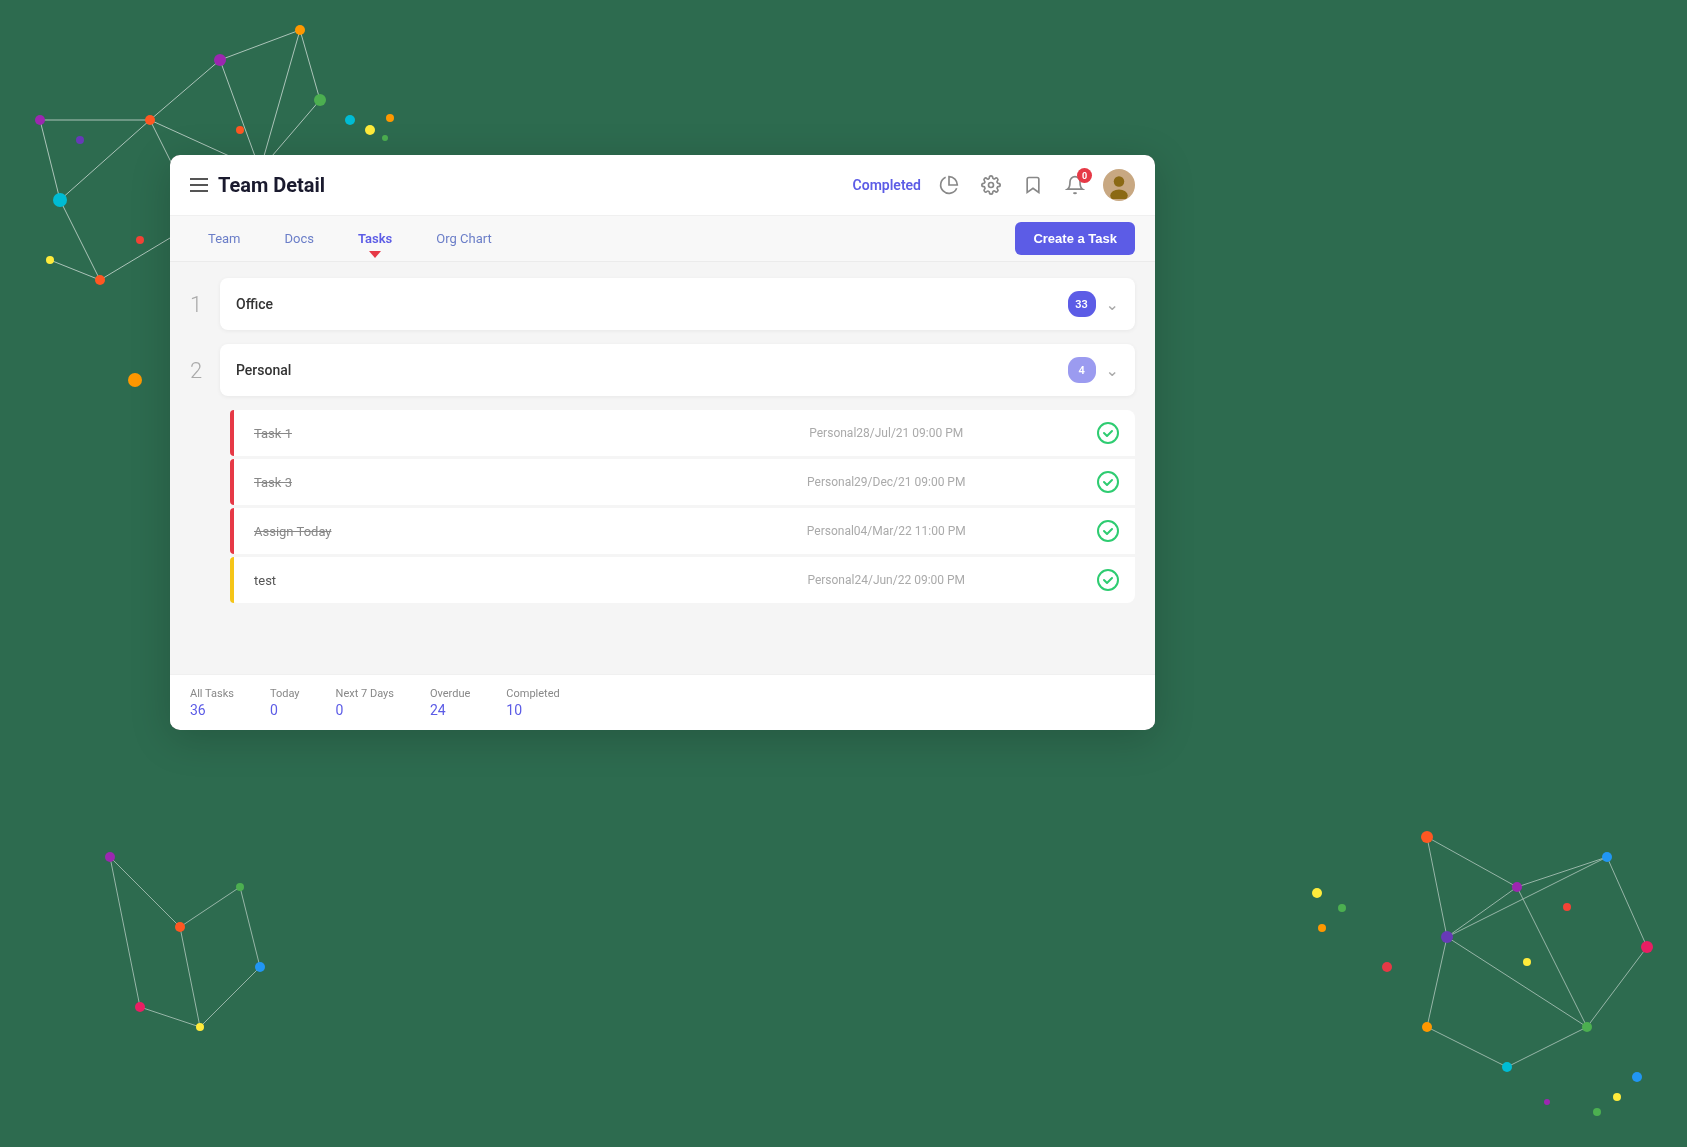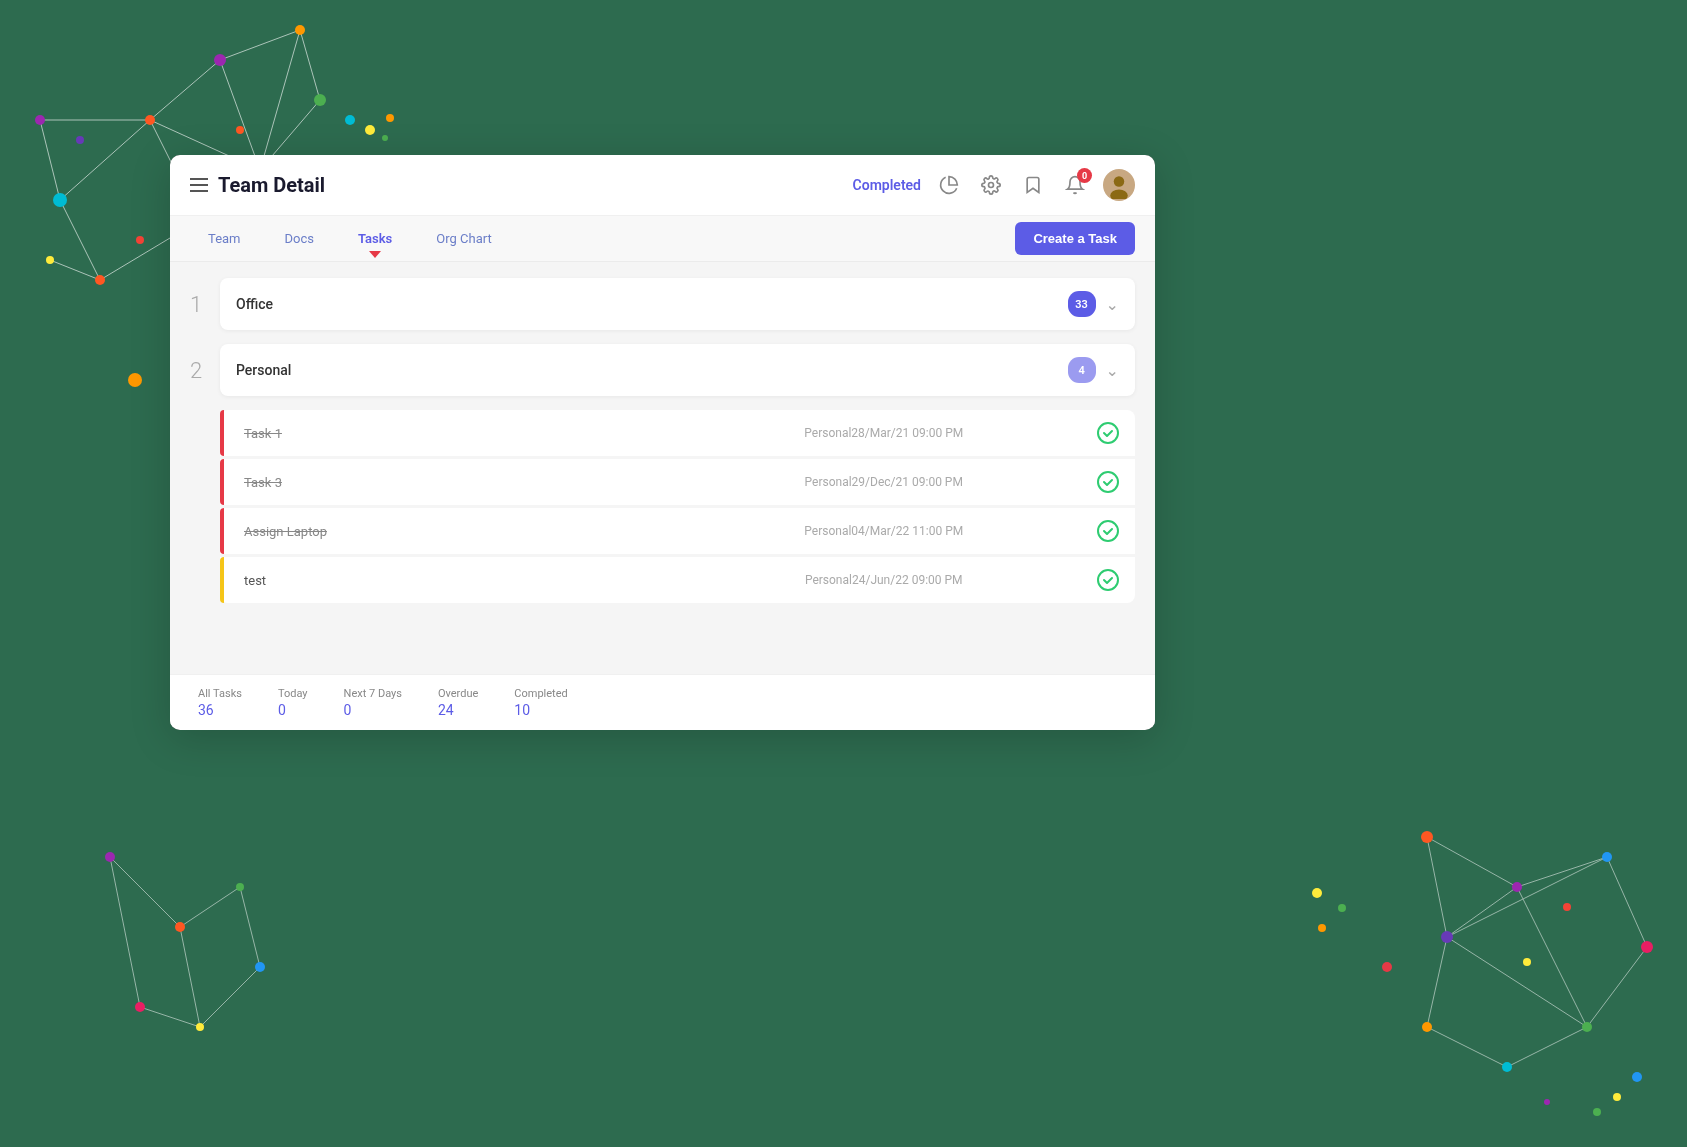--- a/index.html
+++ b/index.html
@@ -207,21 +207,21 @@
     .group-badge.purple-light {
       background: #9b9bf0;
     }
     .chevron-icon {
       color: #aaa;
       font-size: 16px;
     }
 
     
     .tasks-container {
-      margin-left: 30px;
+      margin-left: 40px;
       display: flex;
       flex-direction: column;
       gap: 2px;
       margin-bottom: 14px;
     }
     .task-item {
       background: white;
       display: flex;
       align-items: center;
       padding: 12px 16px;
@@ -260,21 +260,21 @@
       color: #2ecc71;
       font-size: 20px;
       display: flex; align-items: center; justify-content: center;
     }
 
     
     .card-footer {
       position: absolute;
       bottom: 0; left: 0; right: 0;
       background: white;
-      padding: 12px 28px;
+      padding: 12px 20px;
       display: flex;
       gap: 36px;
       align-items: center;
       border-top: 1px solid #f0f0f0;
     }
     .stat-item { display: flex; flex-direction: column; gap: 2px; }
     .stat-label { font-size: 11px; color: #888; }
     .stat-value { font-size: 14px; font-weight: 400; color: #5c5ce6; }
   </style>
 </head>
@@ -472,21 +472,21 @@
           <span class="chevron-icon">⌄</span>
         </div>
       </div>
     </div>
 
     <div class="tasks-container">
 
       <div class="task-item">
         <div class="task-left-bar bar-red"></div>
         <span class="task-name">Task 1</span>
-        <span class="task-date">Personal28/Mar/21 09:00 PM</span>
+        <span class="task-date">Personal28/Jul/21 09:00 PM</span>
         <span class="task-check">
           <svg width="22" height="22" viewBox="0 0 22 22" fill="none" xmlns="http://www.w3.org/2000/svg">
             <circle cx="11" cy="11" r="10" stroke="#2ecc71" stroke-width="2"></circle>
             <path d="M7 11l3 3 5-5" stroke="#2ecc71" stroke-width="2" stroke-linecap="round" stroke-linejoin="round"></path>
           </svg>
         </span>
       </div>
 
       <div class="task-item">
         <div class="task-left-bar bar-red"></div>
@@ -495,21 +495,21 @@
         <span class="task-check">
           <svg width="22" height="22" viewBox="0 0 22 22" fill="none" xmlns="http://www.w3.org/2000/svg">
             <circle cx="11" cy="11" r="10" stroke="#2ecc71" stroke-width="2"></circle>
             <path d="M7 11l3 3 5-5" stroke="#2ecc71" stroke-width="2" stroke-linecap="round" stroke-linejoin="round"></path>
           </svg>
         </span>
       </div>
 
       <div class="task-item">
         <div class="task-left-bar bar-red"></div>
-        <span class="task-name">Assign Laptop</span>
+        <span class="task-name">Assign Today</span>
         <span class="task-date">Personal04/Mar/22 11:00 PM</span>
         <span class="task-check">
           <svg width="22" height="22" viewBox="0 0 22 22" fill="none" xmlns="http://www.w3.org/2000/svg">
             <circle cx="11" cy="11" r="10" stroke="#2ecc71" stroke-width="2"></circle>
             <path d="M7 11l3 3 5-5" stroke="#2ecc71" stroke-width="2" stroke-linecap="round" stroke-linejoin="round"></path>
           </svg>
         </span>
       </div>
 
       <div class="task-item">

